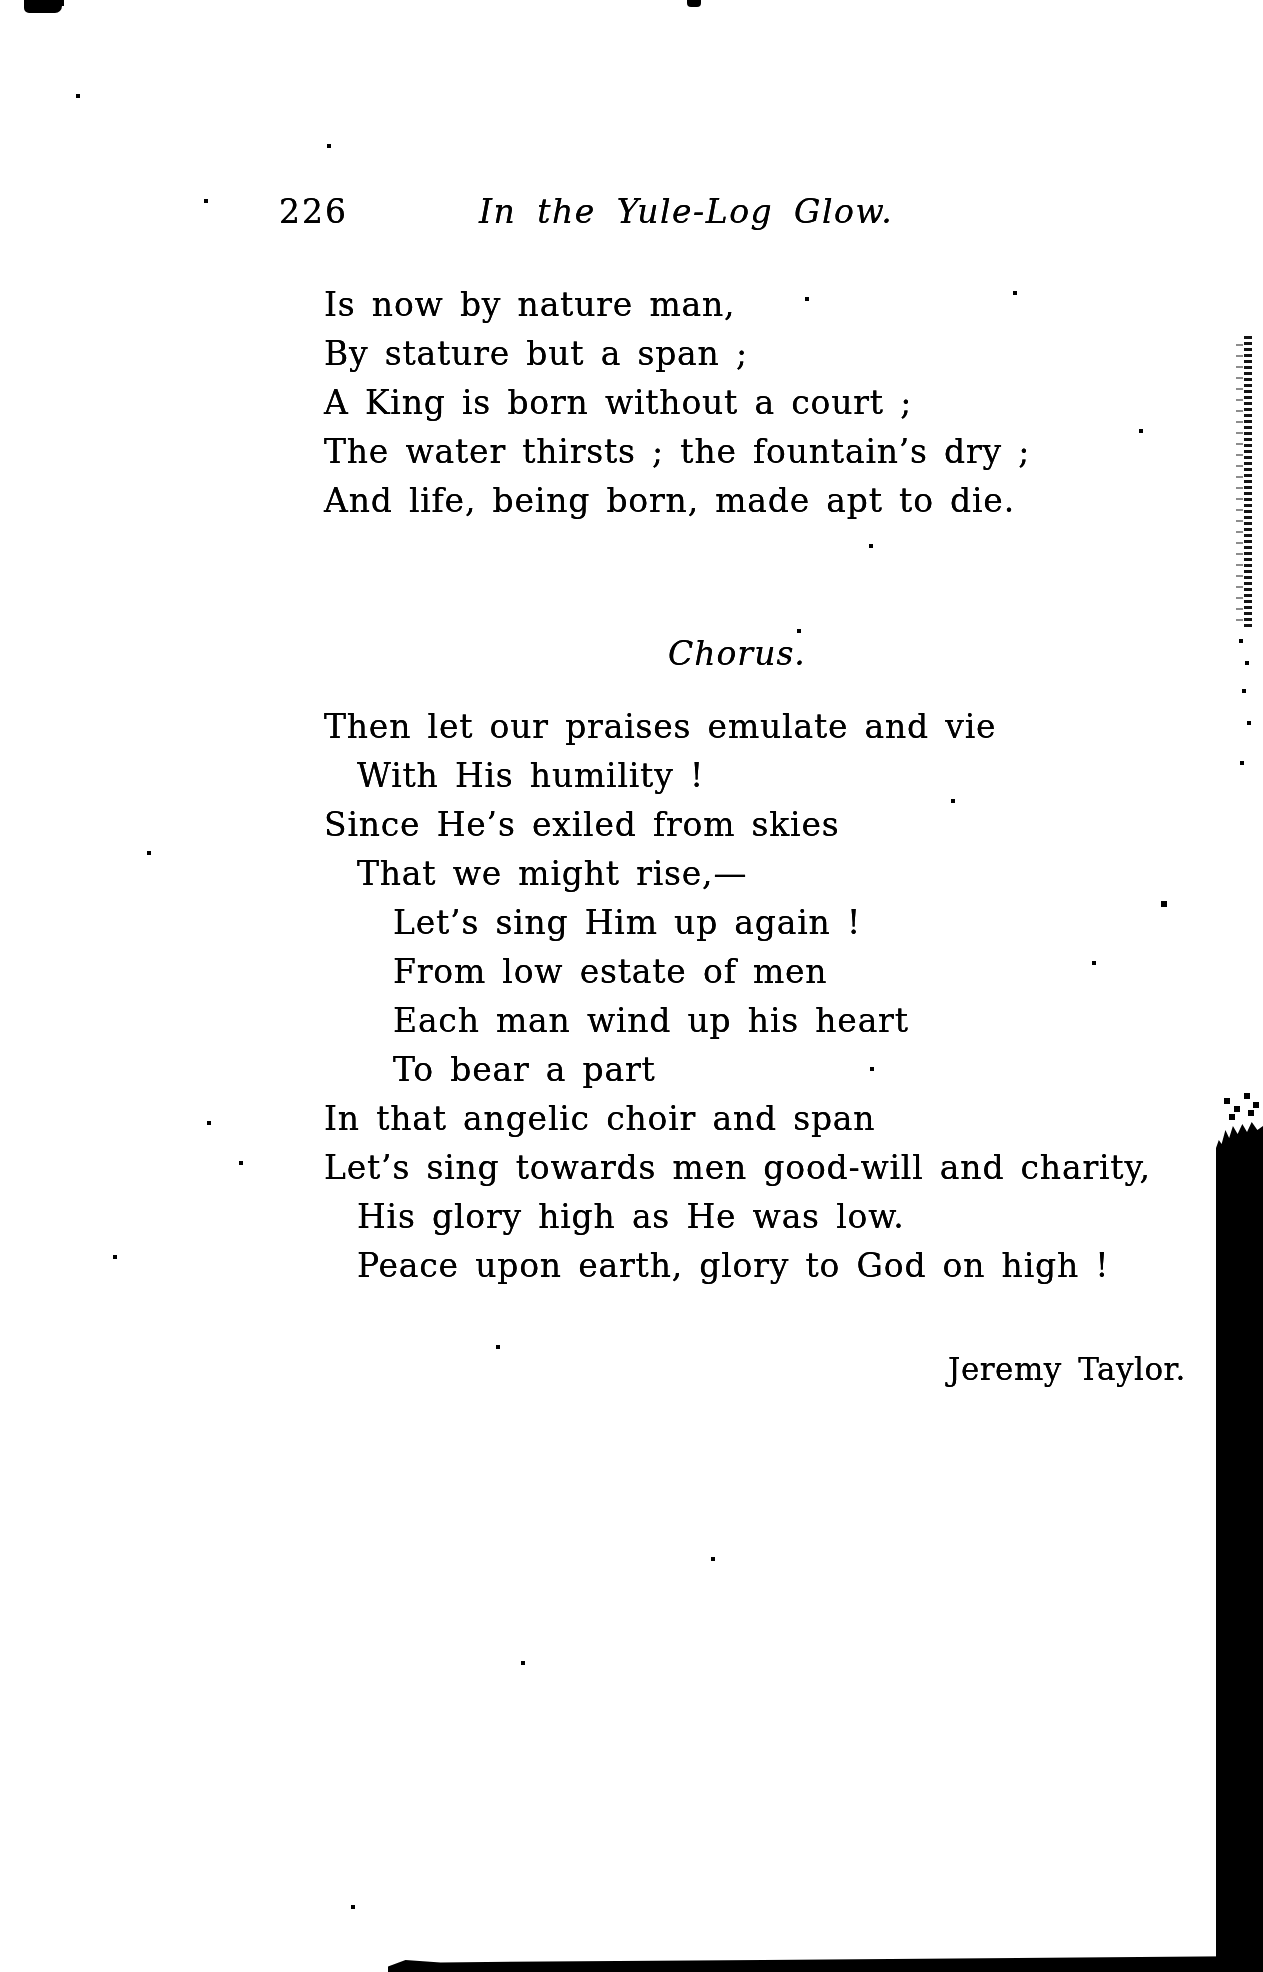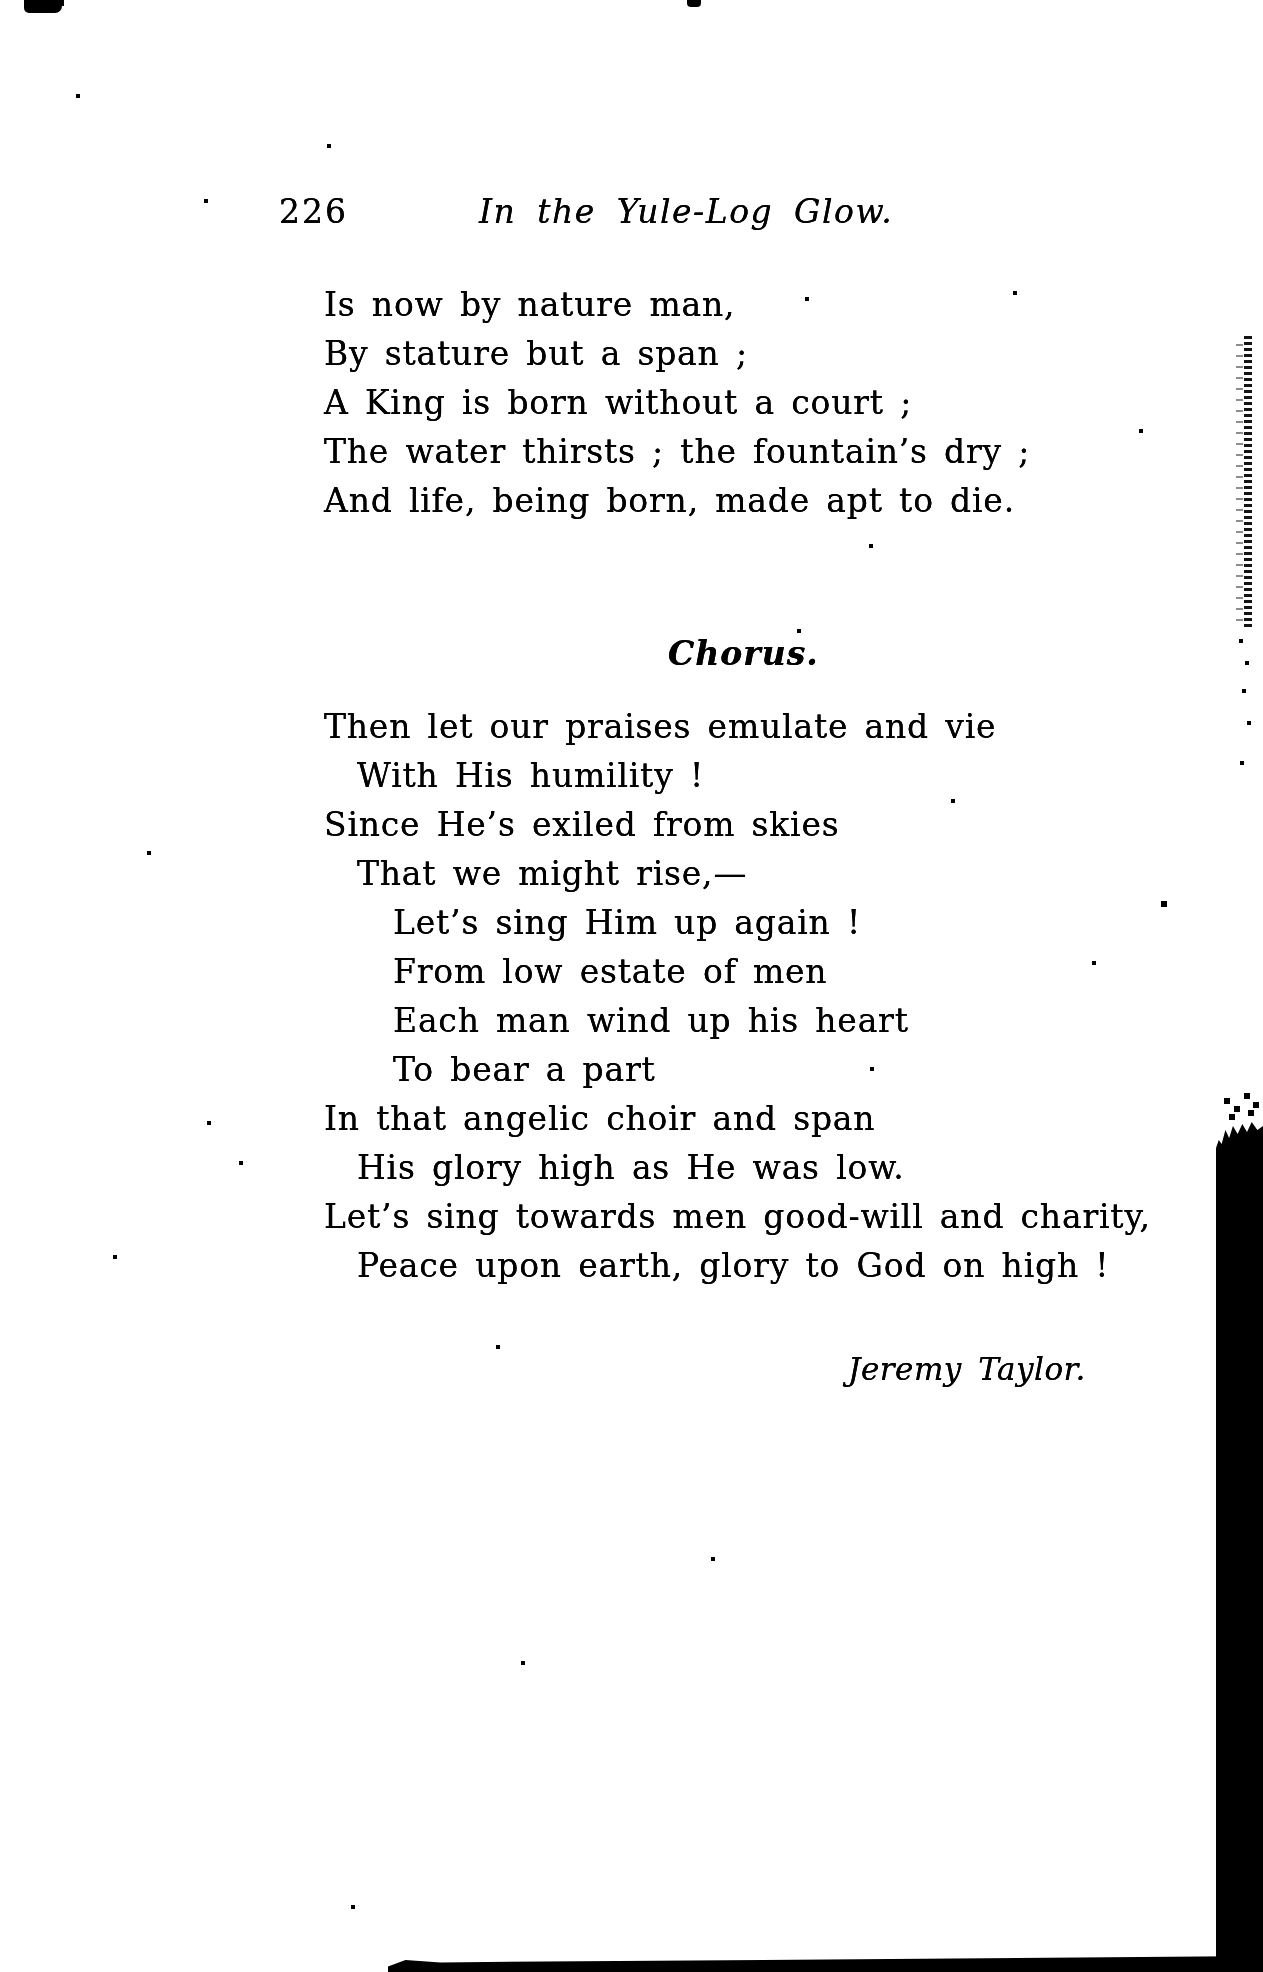--- a/index.html
+++ b/index.html
@@ -32,26 +32,26 @@
   }
   .stanza-1 { top:268px; left:324px;margin-top:12px; }
   .stanza-2 { top:702px; left:324px; }
   .line { white-space:pre; }
   .indent-1 { margin-left:33px; }
   .indent-2 { margin-left:69px; }
   .indent-center { margin-left:182px; }
 
   .chorus-heading {
     position:absolute; top:634px; left:668px;
-    font-size:33px; font-style:italic; font-weight:bold;
+    font-size:33px; font-style:italic; font-weight:normal;
     letter-spacing:1px; text-shadow:0 0 .5px #000;
   }
   .attribution {
-    position:absolute; top:1351px; left:848px;
-    font-size:31px; font-style:italic;
+    position:absolute; top:1351px; left:948px;
+    font-size:31px; 
     letter-spacing:.5px; word-spacing:6px;
     text-shadow:0 0 .5px #000;
   }
 
   
   .artifact { position:absolute; background:#000; }
   .artifact-top-left-a { left:24px; top:0; width:38px; height:13px; border-radius:0 0 7px 5px; }
   .artifact-top-left-b { left:52px; top:0; width:12px; height:6px; }
   .artifact-top-mid { left:687px; top:0; width:14px; height:7px; border-radius:0 0 4px 4px; }
 
@@ -119,22 +119,22 @@
   <div class="stanza stanza-2">
     <div class="line">Then let our praises emulate and vie</div>
     <div class="line indent-1">With His humility !</div>
     <div class="line">Since He’s exiled from skies</div>
     <div class="line indent-1">That we might rise,—</div>
     <div class="line indent-2">Let’s sing Him up again !</div>
     <div class="line indent-2">From low estate of men</div>
     <div class="line indent-2">Each man wind up his heart</div>
     <div class="line indent-2">To bear a part</div>
     <div class="line">In that angelic choir and span</div>
+    <div class="line">Let’s sing towards men good-will and charity,</div>
     <div class="line indent-1">His glory high as He was low.</div>
-    <div class="line">Let’s sing towards men good-will and charity,</div>
     <div class="line indent-1">Peace upon earth, glory to God on high !</div>
   </div>
 
   <div class="attribution">Jeremy Taylor.</div>
 
   <div class="artifact artifact-top-left-a"></div>
   <div class="artifact artifact-top-left-b"></div>
   <div class="artifact artifact-top-mid"></div>
 
   <div class="artifact artifact-right-speckle">

